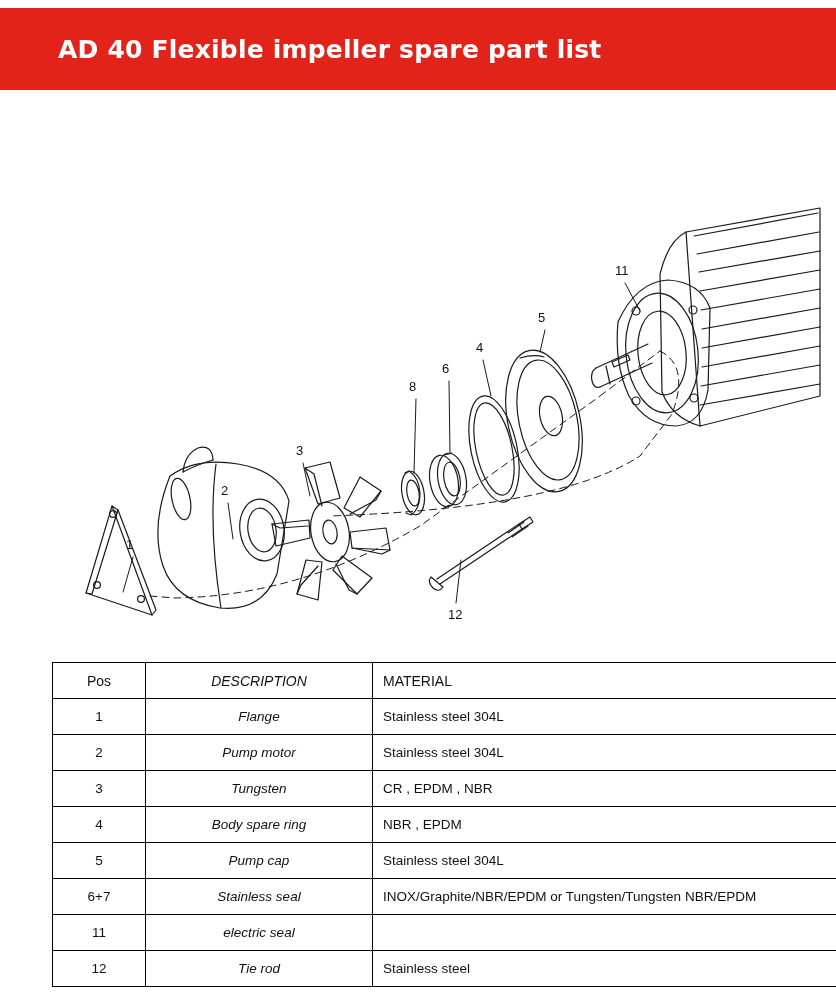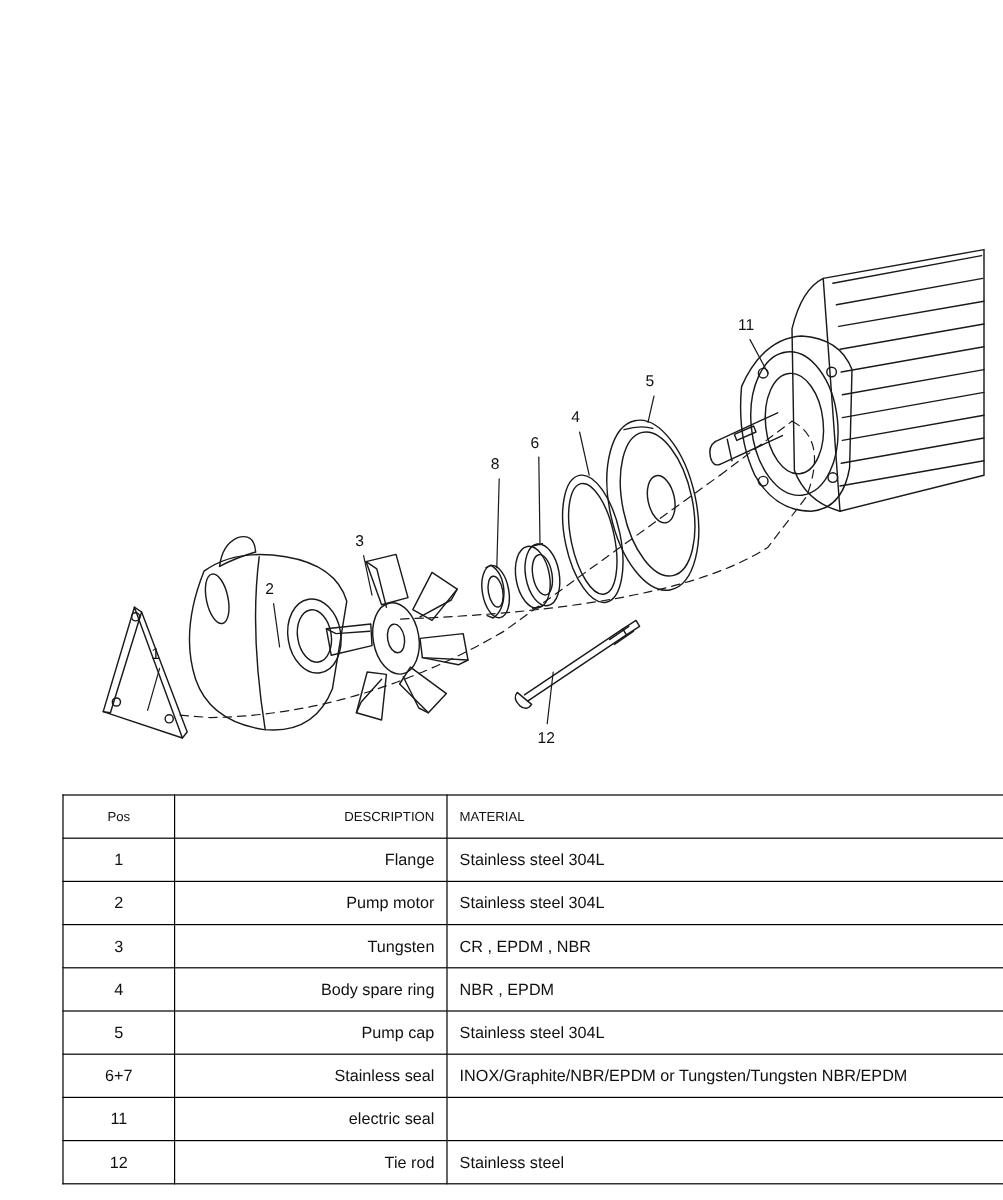--- a/index.html
+++ b/index.html
@@ -72,30 +72,33 @@
     border: 1px solid #000000;
     height: 35px;
     font-size: 13.5px;
     font-weight: normal;
     padding: 0 10px;
     vertical-align: middle;
     background: #ffffff;
     font-family: "Liberation Sans", sans-serif;
   }
   table.parts .col-pos   { width: 72px;  text-align: center; }
-  table.parts .col-desc  { width: 206px; text-align: right; }
+  table.parts .col-desc  { width: 206px; text-align: center; font-style: italic; }
   table.parts .col-mat   { width: 454px; text-align: left; }
-  table.parts thead td { font-size: 11px; }
+  table.parts thead td { font-size: 14px; }
   .hdr-pos { text-align: center; }
 </style>
 </head>
 <body>
 
 <div class="page">
 
+  <div class="header-bar">
+    <div class="header-title">AD 40 Flexible impeller spare part list</div>
+  </div>
 
   <div class="diagram">
     <svg width="836" height="530" viewBox="0 0 836 530" xmlns="http://www.w3.org/2000/svg">
       <g fill="none" stroke="#1a1a1a" stroke-width="1.2" stroke-linejoin="round" stroke-linecap="round">
 
         <path d="M150 500 L175 502 Q300 500 420 430 L600 300" stroke-dasharray="7 5" stroke-width="1"></path>
         <path d="M600 300 L660 255" stroke-dasharray="7 5" stroke-width="1"></path>
         <path d="M660 255 Q690 270 672 318 L640 360 Q560 412 330 420" stroke-dasharray="7 5" stroke-width="1"></path>
 
         <path d="M112 410 L86 497 L152 519 Z" transform="translate(0,0)"></path>

